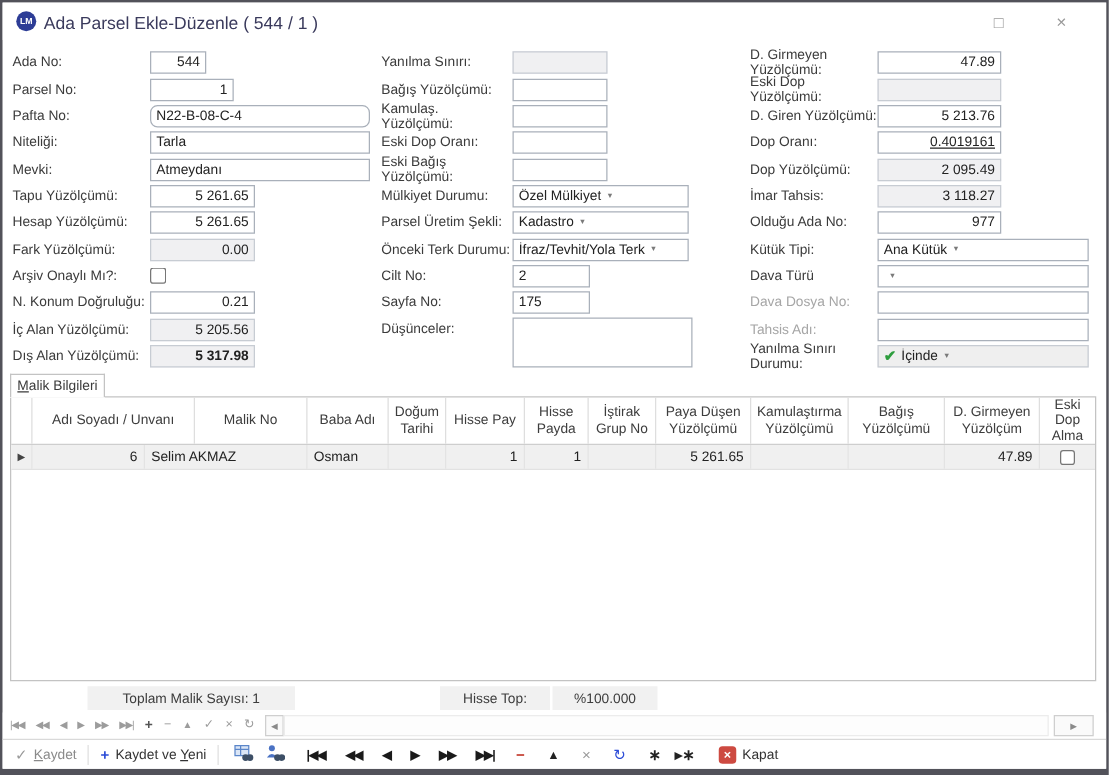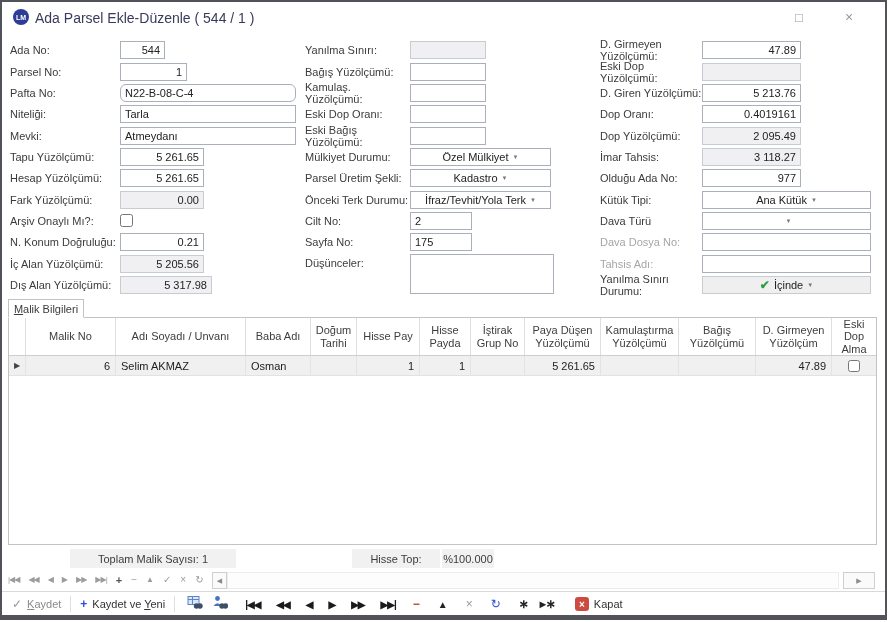--- a/index.html
+++ b/index.html
@@ -21,21 +21,21 @@
   .lbl{display:inline-block;color:#3b3b3b;}
   .lbl.gray{color:#a6a6a6;}
   .w1{width:110px;} .w2{width:105px;} .w3{width:102px;}
   .r0{top:38px}.r1{top:60px}.r2{top:81px}.r3{top:102px}.r4{top:124px}.r5{top:145px}
   .r6{top:166px}.r7{top:188px}.r8{top:209px}.r9{top:230px}.r10{top:252px}.r11{top:273px}
   .inp{height:18px;border:1px solid #a9b0ba;background:#fff;color:#222;
        font:11px "Liberation Sans",sans-serif;padding:0 4px;box-sizing:border-box;}
   .inp.num{text-align:right;}
   .inp.dis{background:#f0f0f2;border-color:#c7ccd3;}
   .combo{height:18px;border:1px solid #a9b0ba;background:#fff;box-sizing:border-box;
-         display:flex;align-items:center;padding:0 4px;justify-content:center;}
+         display:flex;align-items:center;padding:0 4px;justify-content:flex-start;}
   .combo.dis{background:#efefef;border-color:#c7ccd3;}
   .cval{color:#222;white-space:nowrap;overflow:hidden;}
   .arr{color:#7a7a7a;font-size:6px;margin-left:4px;}
   .okchk{color:#2e9e3e;font-weight:bold;font-size:12px;margin-right:4px;}
   .ta{border:1px solid #a9b0ba;resize:none;box-sizing:border-box;font:11px "Liberation Sans",sans-serif;}
   .cb{width:13px;height:13px;margin:0;}
   
   .tab{position:absolute;left:6px;top:297px;width:76px;height:19px;background:#fff;
        border:1px solid #c3c3c3;border-bottom:1px solid #fff;box-sizing:border-box;
        display:flex;align-items:center;justify-content:center;z-index:2;}
@@ -127,21 +127,21 @@
   <div class="row c1 r9">
       <span class="lbl w1">N. Konum Doğruluğu:</span>
       <input class="inp num" style="width: 84px;" value="0.21">
     </div>
   <div class="row c1 r10">
       <span class="lbl w1">İç Alan Yüzölçümü:</span>
       <input class="inp num dis" style="width: 84px;" readonly="" value="5 205.56">
     </div>
   <div class="row c1 r11">
       <span class="lbl w1">Dış Alan Yüzölçümü:</span>
-      <input class="inp num dis" style="width: 92px;" readonly="" value="5 317.98">
+      <input class="inp num dis" style="width: 84px; font-weight: bold;" readonly="" value="5 317.98">
     </div>
 
   <div class="row c2 r0">
       <span class="lbl w2">Yanılma Sınırı:</span>
       <input class="inp dis" style="width: 76px;" readonly="" value="">
     </div>
   <div class="row c2 r1">
       <span class="lbl w2">Bağış Yüzölçümü:</span>
       <input class="inp" style="width: 76px;" value="">
     </div>
@@ -198,21 +198,21 @@
   <div class="row c3 r1">
       <span class="lbl w3">Eski Dop Yüzölçümü:</span>
       <input class="inp num dis" style="width: 99px;" readonly="" value="">
     </div>
   <div class="row c3 r2">
       <span class="lbl w3">D. Giren Yüzölçümü:</span>
       <input class="inp num" style="width: 99px;" value="5 213.76">
     </div>
   <div class="row c3 r3">
       <span class="lbl w3">Dop Oranı:</span>
-      <input class="inp num" style="width: 99px;" value="0.4019161">
+      <input class="inp num" style="width: 99px; text-decoration: underline;" value="0.4019161">
     </div>
   <div class="row c3 r4">
       <span class="lbl w3">Dop Yüzölçümü:</span>
       <input class="inp num dis" style="width: 99px;" readonly="" value="2 095.49">
     </div>
   <div class="row c3 r5">
       <span class="lbl w3">İmar Tahsis:</span>
       <input class="inp num dis" style="width: 99px;" readonly="" value="3 118.27">
     </div>
   <div class="row c3 r6">
@@ -251,22 +251,22 @@
         <span class="arr">▼</span>
       </div>
     </div>
 
   <div class="tab">
     <span><u>M</u><span>alik Bilgileri</span></span>
   </div>
   <div class="grid">
     <div class="ghead">
       <div class="gh" style="width:17px"></div>
+      <div class="gh" style="width:130px">Adı Soyadı / Unvanı</div>
       <div class="gh" style="width:90px">Malik No</div>
-      <div class="gh" style="width:130px">Adı Soyadı / Unvanı</div>
       <div class="gh" style="width:65px">Baba Adı</div>
       <div class="gh" style="width:46px">Doğum
 Tarihi</div>
       <div class="gh" style="width:63px">Hisse Pay</div>
       <div class="gh" style="width:51px">Hisse
 Payda</div>
       <div class="gh" style="width:54px">İştirak
 Grup No</div>
       <div class="gh" style="width:76px">Paya Düşen
 Yüzölçümü</div>
@@ -293,21 +293,21 @@
       <div class="gc" style="width:77px"></div>
       <div class="gc num" style="width:76px">47.89</div>
       <div class="gc ctr" style="width:44px;border-right:none">
           <input type="checkbox" class="cb" style="width: 12px; height: 12px;">
         </div>
     </div>
   </div>
 
   <div class="sbox" style="left:68px;width:166px">Toplam Malik Sayısı: 1</div>
   <div class="sbox" style="left:350px;width:88px">Hisse Top:</div>
-  <div class="sbox" style="left:440px;width:52px">%100.000</div>
+  <div class="sbox" style="left:440px;width:84px">%100.000</div>
 
   <div class="navrow">
     <div class="nbtns">
       <span class="nb">|◀◀</span>
       <span class="nb">◀◀</span>
       <span class="nb">◀</span>
       <span class="nb">▶</span>
       <span class="nb">▶▶</span>
       <span class="nb">▶▶|</span>
       <span class="nb plus">+</span>

